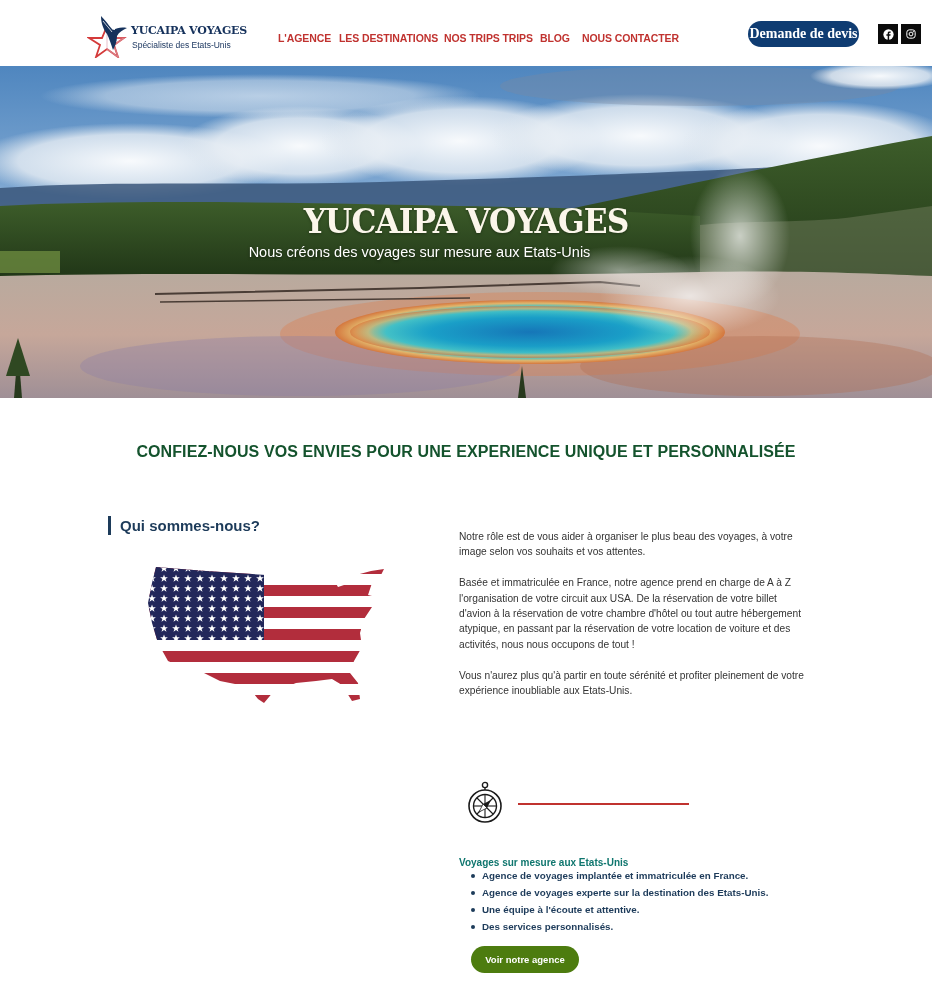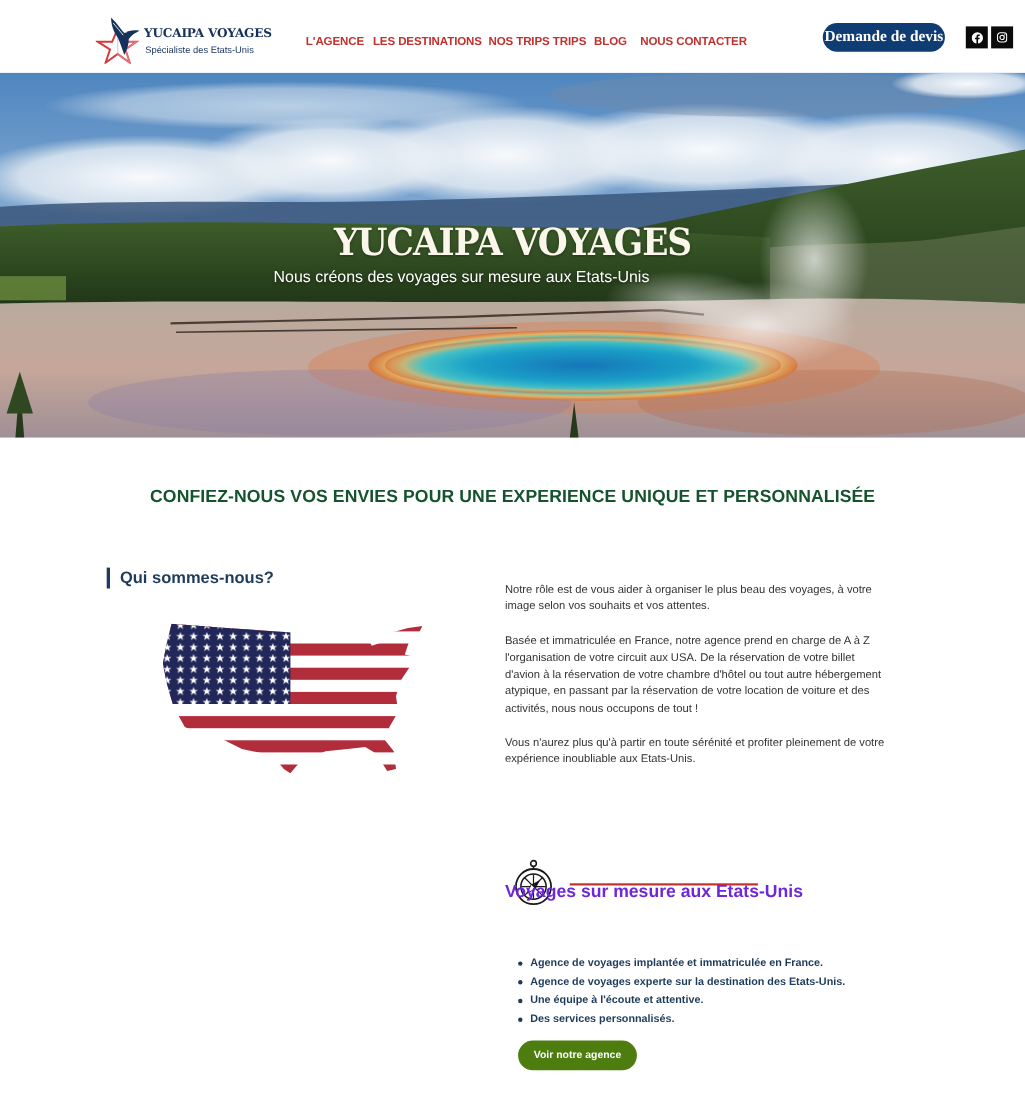--- a/index.html
+++ b/index.html
@@ -29,32 +29,32 @@
   
   .hero { position: absolute; top: 66px; left: 0; width: 932px; height: 332px; overflow: hidden; }
   .hero svg.bg { position: absolute; left: 0; top: 0; width: 932px; height: 332px; }
   .hero-title { position: absolute; left: 0; width: 932px; top: 135px; text-align: center; font-family: "DejaVu Serif", "Liberation Serif", serif; font-weight: bold; font-size: 34px; color: #fbf6ea; letter-spacing: -1px; transform: scaleX(0.92); text-shadow: 0 1px 3px rgba(0,0,0,0.35); }
   .hero-sub { position: absolute; left: 0; width: 839px; top: 178px; text-align: center; font-size: 14.5px; color: #ffffff; text-shadow: 0 1px 3px rgba(0,0,0,0.5); }
 
   
   .tagline { position: absolute; top: 443px; left: 0; width: 932px; text-align: center; font-size: 16px; color: #14532d; letter-spacing: 0.1px; }
 
   
-  .about-heading { position: absolute; left: 97px; top: 516px; height: 19px; border-left: 3px solid #1d3b5a; padding-left: 9px; font-size: 15px; color: #1d3b5a; line-height: 19px; }
+  .about-heading { position: absolute; left: 108px; top: 516px; height: 19px; border-left: 3px solid #1d3b5a; padding-left: 9px; font-size: 15px; color: #1d3b5a; line-height: 19px; }
   .flag-map { position: absolute; left: 146px; top: 563px; width: 240px; height: 146px; }
 
   
   .text-col { position: absolute; left: 459px; top: 529px; width: 345px; font-size: 10.2px; line-height: 15.4px; color: #333; }
   .text-col p { margin-bottom: 15.4px; }
   .text-col b { color: #1a1a1a; }
 
   .compass { position: absolute; left: 466px; top: 781px; width: 38px; height: 44px; }
   .red-line { position: absolute; left: 518px; top: 803px; width: 171px; height: 2px; background: #c0322f; }
 
-  .sub-heading { position: absolute; left: 459px; top: 802px; font-size: 16px; color: #6d28d9; }
+  .sub-heading { position: absolute; left: 459px; top: 857px; font-size: 10px; color: #0f766e; }
   .features { position: absolute; left: 470px; top: 867px; list-style: none; }
   .features li { position: relative; padding-left: 12px; font-size: 9.8px; font-weight: bold; color: #1d3b5a; line-height: 17px; }
   .features li::before { content: ""; position: absolute; left: 1px; top: 7px; width: 4px; height: 4px; border-radius: 50%; background: #1d3b5a; }
 
   .agency-btn { position: absolute; left: 471px; top: 946px; width: 108px; height: 27px; background: #4d7c0f; color: #fff; border: none; border-radius: 14px; font-family: "Liberation Sans", sans-serif; font-weight: bold; font-size: 9.5px; display: flex; align-items: center; justify-content: center; cursor: pointer; }
 </style>
 </head>
 <body>
 
 <header class="header">

